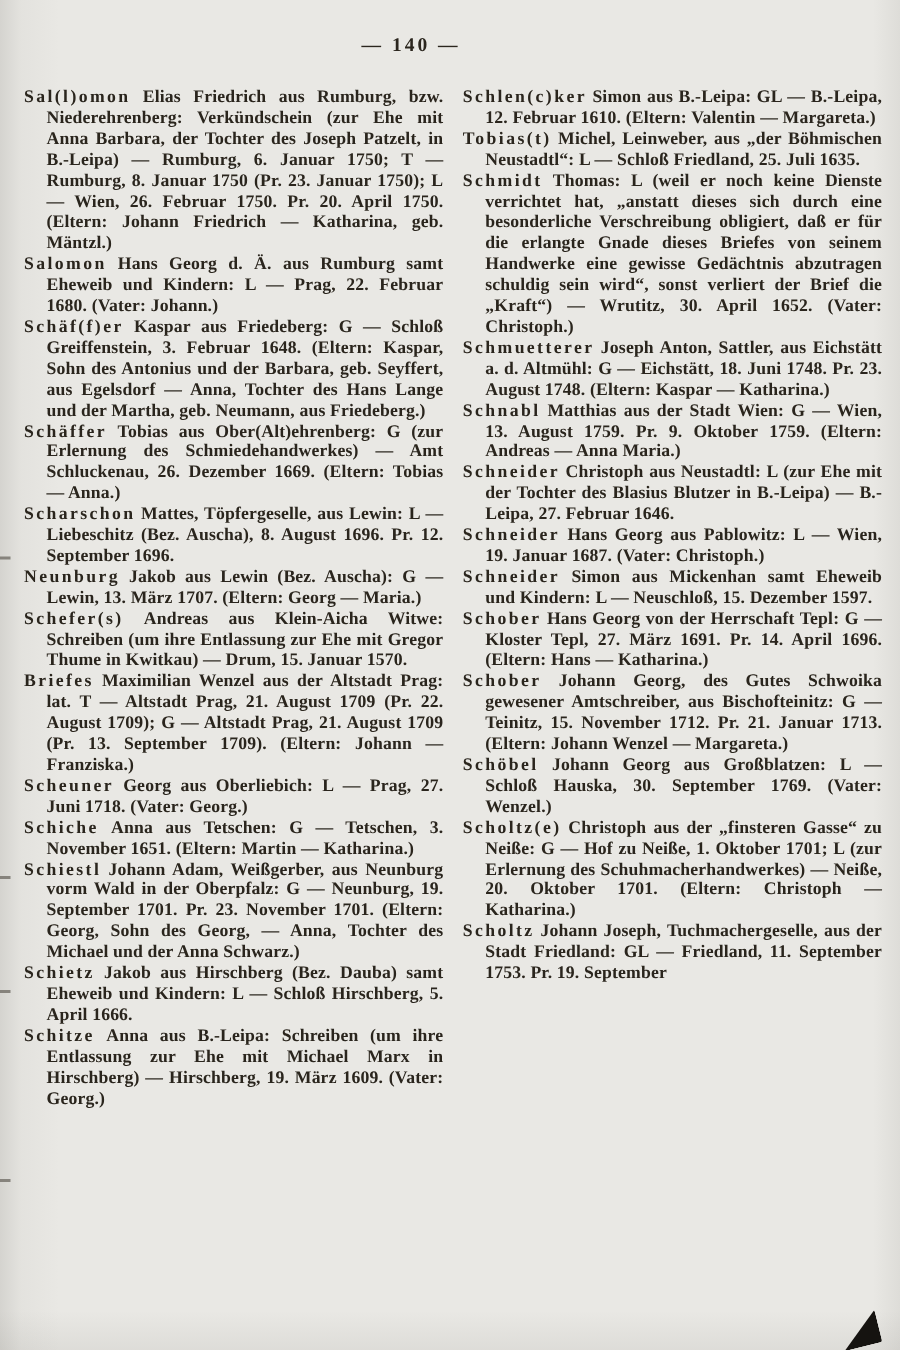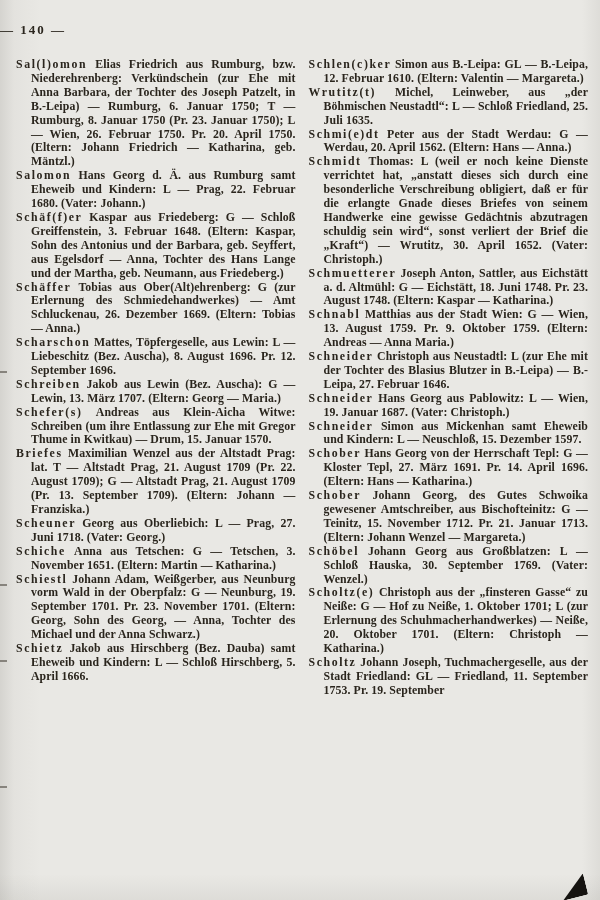--- a/index.html
+++ b/index.html
@@ -15,22 +15,22 @@
     background:
       linear-gradient(90deg, rgba(120,118,112,0.18) 0px, rgba(120,118,112,0.05) 14px, rgba(0,0,0,0) 40px),
       linear-gradient(270deg, rgba(120,118,112,0.10) 0px, rgba(0,0,0,0) 18px),
       linear-gradient(0deg, rgba(120,118,112,0.10) 0px, rgba(0,0,0,0) 26px),
       #e9e8e4;
     color: #27221a;
     overflow: hidden;
   }
   .page-number {
     position: absolute;
-    top: 22px; left: 0; width: 516px;
-    text-align: left;
+    top: 22px; left: 16px; width: 516px;
+    text-align: center;
     font-size: 13px; font-weight: bold;
     letter-spacing: 2px;
     color: #2b261e;
   }
   .columns {
     position: absolute;
     top: 58px; left: 16px;
     width: 572px;
     display: flex;
     gap: 13px;
@@ -80,43 +80,43 @@
 
     <p class="entry"><span class="head">Salomon</span> <span class="body">Hans Georg d. Ä. aus Rumburg samt Eheweib und Kindern: L — Prag, 22. Februar 1680. (Vater: Johann.)</span></p>
 
 
     <p class="entry"><span class="head">Schäf(f)er</span> <span class="body">Kaspar aus Friedeberg: G — Schloß Greiffenstein, 3. Februar 1648. (Eltern: Kaspar, Sohn des Antonius und der Barbara, geb. Seyffert, aus Egelsdorf — Anna, Tochter des Hans Lange und der Martha, geb. Neumann, aus Friedeberg.)</span></p>
 
     <p class="entry"><span class="head">Schäffer</span> <span class="body">Tobias aus Ober(Alt)ehrenberg: G (zur Erlernung des Schmiedehandwerkes) — Amt Schluckenau, 26. Dezember 1669. (Eltern: Tobias — Anna.)</span></p>
 
     <p class="entry"><span class="head">Scharschon</span> <span class="body">Mattes, Töpfergeselle, aus Lewin: L — Liebeschitz (Bez. Auscha), 8. August 1696. Pr. 12. September 1696.</span></p>
 
-    <p class="entry"><span class="head">Schreiben</span> <span class="body">Jakob aus Lewin (Bez. Auscha): G — Lewin, 13. März 1707. (Eltern: Georg — Maria.)</span></p>
+    <p class="entry"><span class="head">Neunburg</span> <span class="body">Jakob aus Lewin (Bez. Auscha): G — Lewin, 13. März 1707. (Eltern: Georg — Maria.)</span></p>
 
     <p class="entry"><span class="head">Schefer(s)</span> <span class="body">Andreas aus Klein-Aicha Witwe: Schreiben (um ihre Entlassung zur Ehe mit Gregor Thume in Kwitkau) — Drum, 15. Januar 1570.</span></p>
 
     <p class="entry"><span class="head">Briefes</span> <span class="body">Maximilian Wenzel aus der Altstadt Prag: lat. T — Altstadt Prag, 21. August 1709 (Pr. 22. August 1709); G — Altstadt Prag, 21. August 1709 (Pr. 13. September 1709). (Eltern: Johann — Franziska.)</span></p>
 
     <p class="entry"><span class="head">Scheuner</span> <span class="body">Georg aus Oberliebich: L — Prag, 27. Juni 1718. (Vater: Georg.)</span></p>
 
     <p class="entry"><span class="head">Schiche</span> <span class="body">Anna aus Tetschen: G — Tetschen, 3. November 1651. (Eltern: Martin — Katharina.)</span></p>
 
     <p class="entry"><span class="head">Schiestl</span> <span class="body">Johann Adam, Weißgerber, aus Neunburg vorm Wald in der Oberpfalz: G — Neunburg, 19. September 1701. Pr. 23. November 1701. (Eltern: Georg, Sohn des Georg, — Anna, Tochter des Michael und der Anna Schwarz.)</span></p>
 
     <p class="entry"><span class="head">Schietz</span> <span class="body">Jakob aus Hirschberg (Bez. Dauba) samt Eheweib und Kindern: L — Schloß Hirschberg, 5. April 1666.</span></p>
 
+    <p class="entry"><span class="head">Schitze</span> <span class="body">Anna aus B.-Leipa: Schreiben (um ihre Entlassung zur Ehe mit Michael Marx in Hirschberg) — Hirschberg, 19. März 1609. (Vater: Georg.)</span></p>
 
   </div>
     <div class="col">
     <p class="entry"><span class="head">Schlen(c)ker</span> <span class="body">Simon aus B.-Leipa: GL — B.-Leipa, 12. Februar 1610. (Eltern: Valentin — Margareta.)</span></p>
 
-    <p class="entry"><span class="head">Wrutitz(t)</span> <span class="body">Michel, Leinweber, aus „der Böhmischen Neustadtl“: L — Schloß Friedland, 25. Juli 1635.</span></p>
+    <p class="entry"><span class="head">Tobias(t)</span> <span class="body">Michel, Leinweber, aus „der Böhmischen Neustadtl“: L — Schloß Friedland, 25. Juli 1635.</span></p>
 
 
-    <p class="entry"><span class="head">Schmi(e)dt</span> <span class="body">Peter aus der Stadt Werdau: G — Werdau, 20. April 1562. (Eltern: Hans — Anna.)</span></p>
 
     <p class="entry"><span class="head">Schmidt</span> <span class="body">Thomas: L (weil er noch keine Dienste verrichtet hat, „anstatt dieses sich durch eine besonderliche Verschreibung obligiert, daß er für die erlangte Gnade dieses Briefes von seinem Handwerke eine gewisse Gedächtnis abzutragen schuldig sein wird“, sonst verliert der Brief die „Kraft“) — Wrutitz, 30. April 1652. (Vater: Christoph.)</span></p>
 
     <p class="entry"><span class="head">Schmuetterer</span> <span class="body">Joseph Anton, Sattler, aus Eichstätt a. d. Altmühl: G — Eichstätt, 18. Juni 1748. Pr. 23. August 1748. (Eltern: Kaspar — Katharina.)</span></p>
 
     <p class="entry"><span class="head">Schnabl</span> <span class="body">Matthias aus der Stadt Wien: G — Wien, 13. August 1759. Pr. 9. Oktober 1759. (Eltern: Andreas — Anna Maria.)</span></p>
 
     <p class="entry"><span class="head">Schneider</span> <span class="body">Christoph aus Neustadtl: L (zur Ehe mit der Tochter des Blasius Blutzer in B.-Leipa) — B.-Leipa, 27. Februar 1646.</span></p>
 
     <p class="entry"><span class="head">Schneider</span> <span class="body">Hans Georg aus Pablowitz: L — Wien, 19. Januar 1687. (Vater: Christoph.)</span></p>

